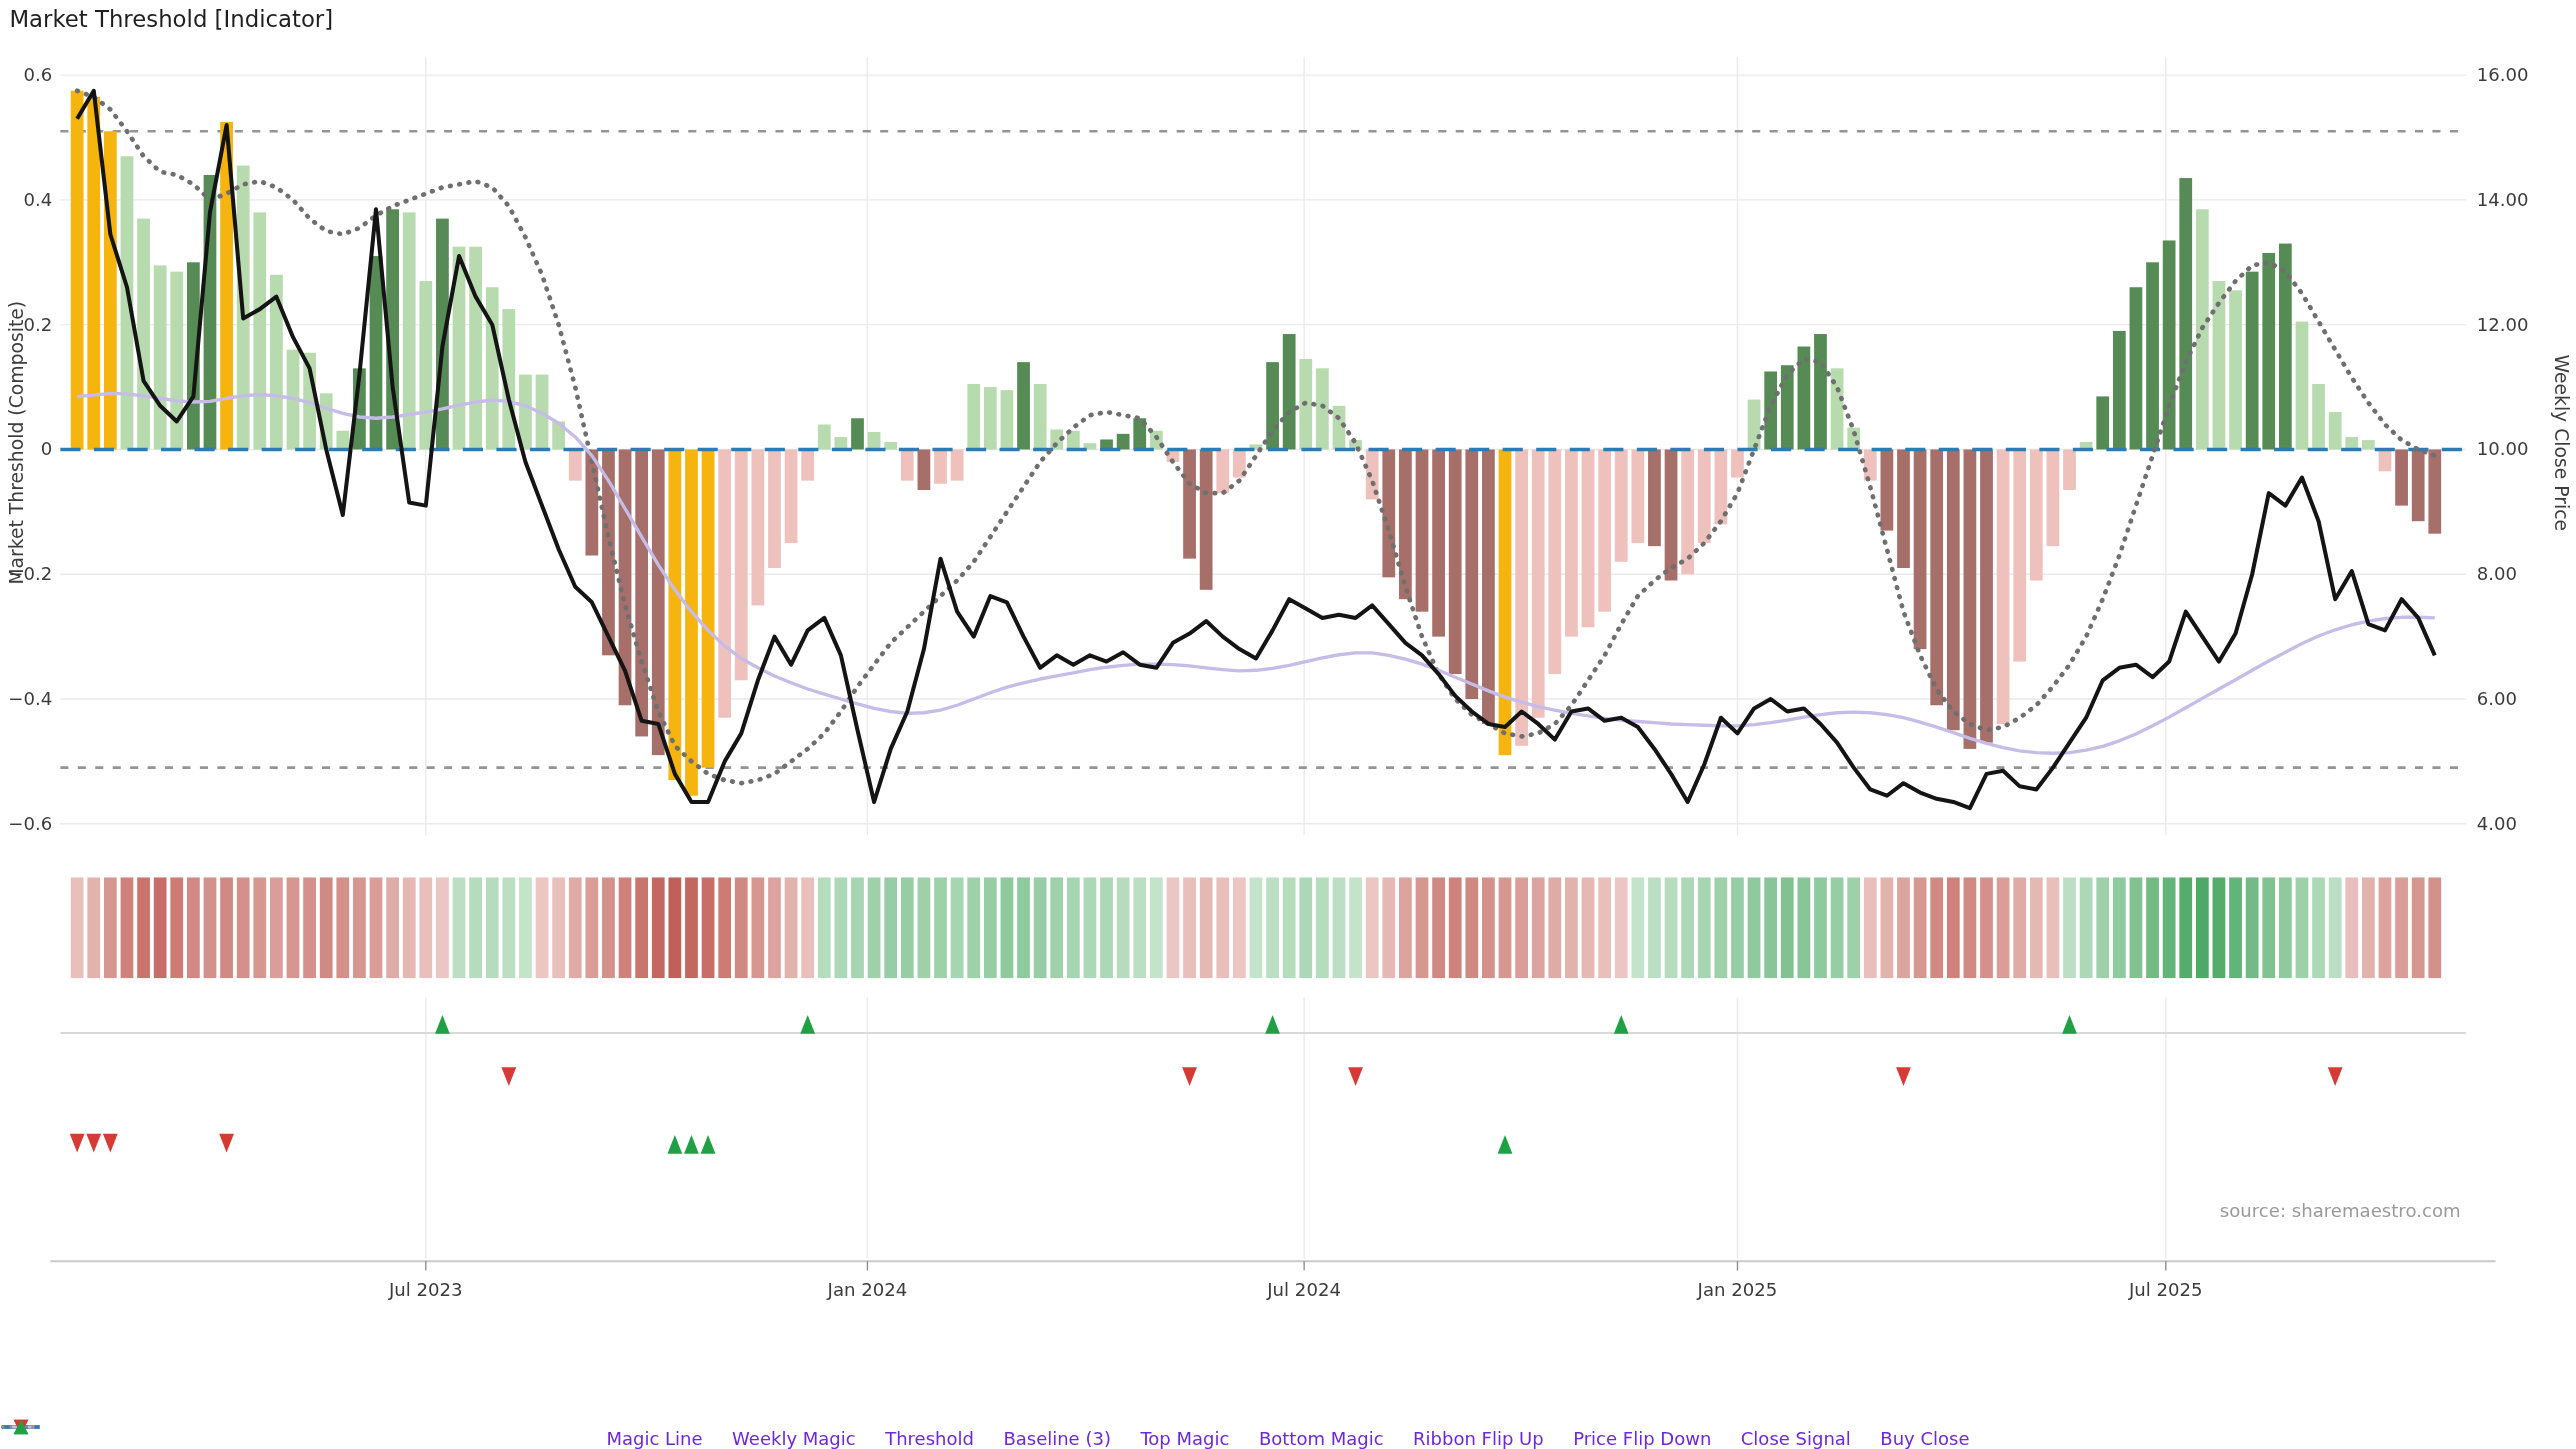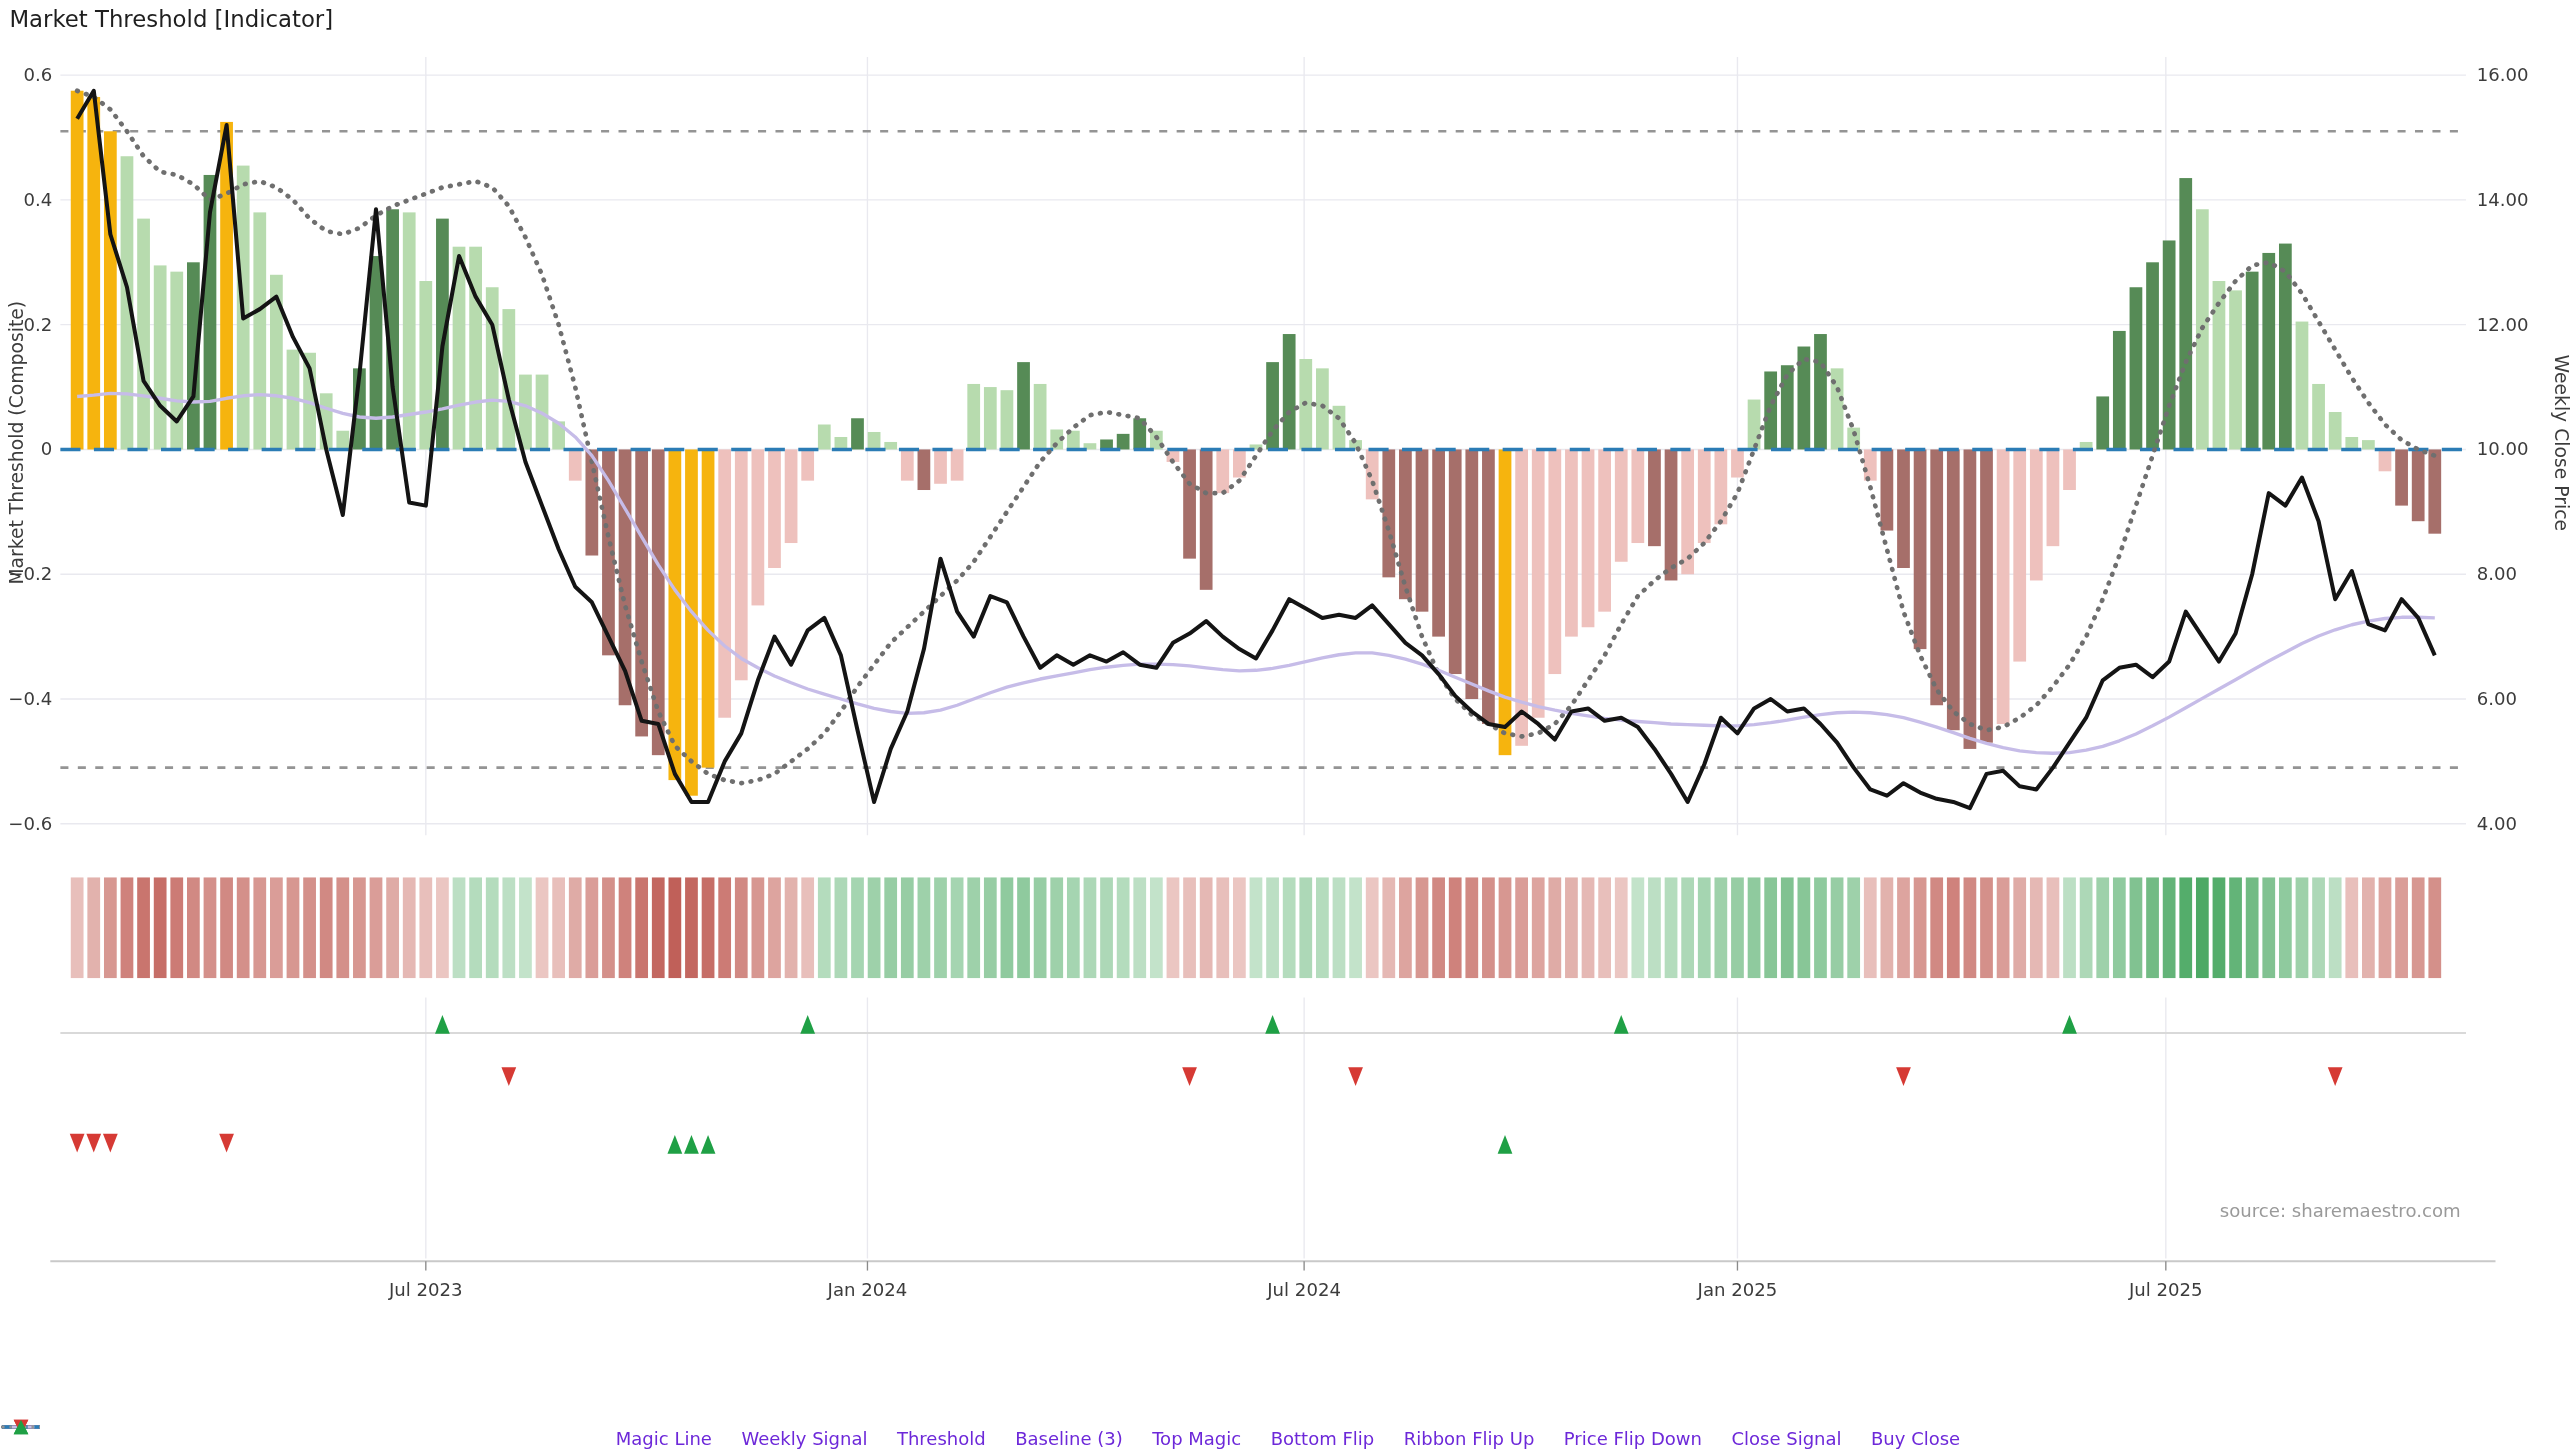--- a/index.html
+++ b/index.html
@@ -405,21 +405,21 @@
       <span class="legend-item">
         <svg width="42" height="20" viewBox="0 0 62 30">
           <line x1="4" x2="58" y1="15" y2="15" stroke="#6f6f6f" stroke-width="6" stroke-dasharray="1 11" stroke-linecap="round"></line>
         </svg>
         <span>Magic Line</span>
       </span>
       <span class="legend-item">
         <svg width="42" height="20" viewBox="0 0 62 30">
           <line x1="3" x2="59" y1="15" y2="15" stroke="#141414" stroke-width="6"></line>
         </svg>
-        <span>Weekly Signal</span>
+        <span>Weekly Magic</span>
       </span>
       <span class="legend-item">
         <svg width="42" height="20" viewBox="0 0 62 30">
           <line x1="3" x2="59" y1="15" y2="15" stroke="#c6bce8" stroke-width="5"></line>
         </svg>
         <span>Threshold</span>
       </span>
       <span class="legend-item">
         <svg width="42" height="20" viewBox="0 0 62 30">
           <line x1="3" x2="59" y1="15" y2="15" stroke="#2b7cb5" stroke-width="5" stroke-dasharray="14 10"></line>
@@ -429,21 +429,21 @@
       <span class="legend-item">
         <svg width="42" height="20" viewBox="0 0 62 30">
           <line x1="3" x2="59" y1="15" y2="15" stroke="#949494" stroke-width="4" stroke-dasharray="3 8"></line>
         </svg>
         <span>Top Magic</span>
       </span>
       <span class="legend-item">
         <svg width="42" height="20" viewBox="0 0 62 30">
           <line x1="3" x2="59" y1="15" y2="15" stroke="#949494" stroke-width="4" stroke-dasharray="3 8"></line>
         </svg>
-        <span>Bottom Flip</span>
+        <span>Bottom Magic</span>
       </span>
       <span class="legend-item">
         <svg width="42" height="20" viewBox="0 0 62 30">
           <polygon points="31,4 20,26 42,26" fill="#1fa045"></polygon>
         </svg>
         <span>Ribbon Flip Up</span>
       </span>
       <span class="legend-item">
         <svg width="42" height="20" viewBox="0 0 62 30">
           <polygon points="31,26 20,4 42,4" fill="#d63a34"></polygon>

